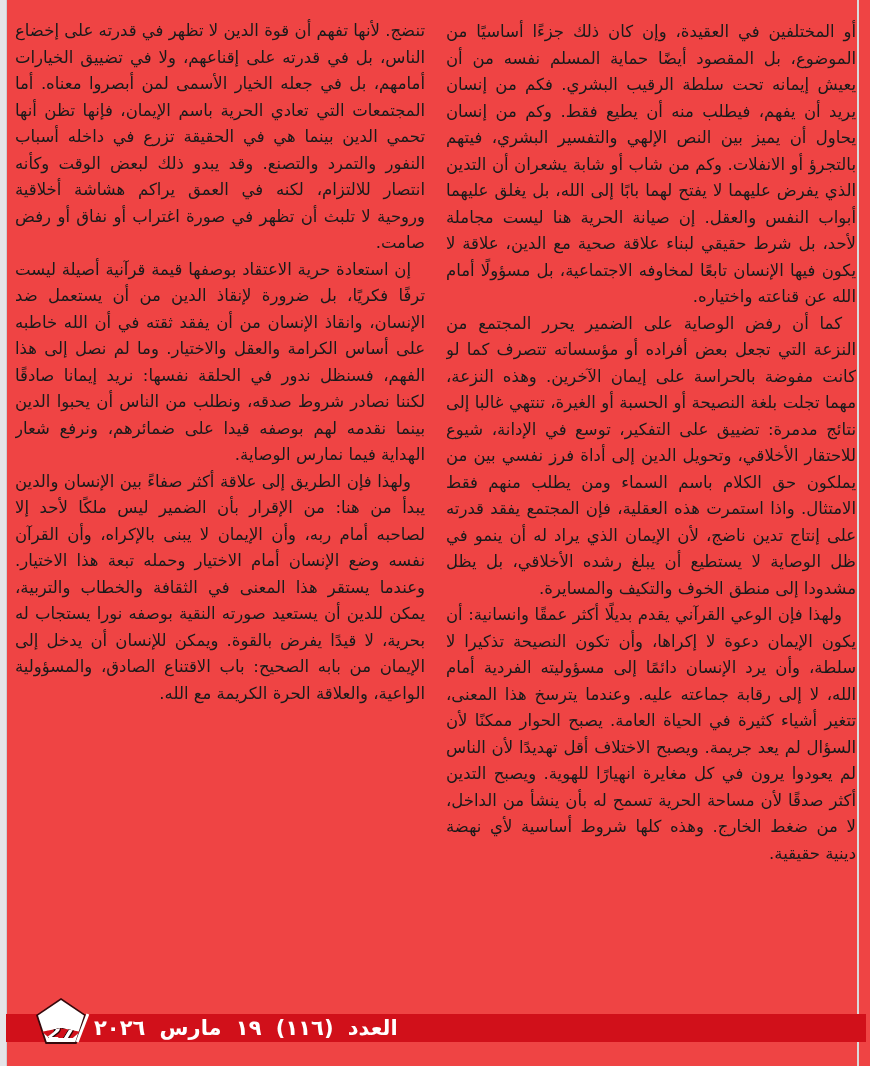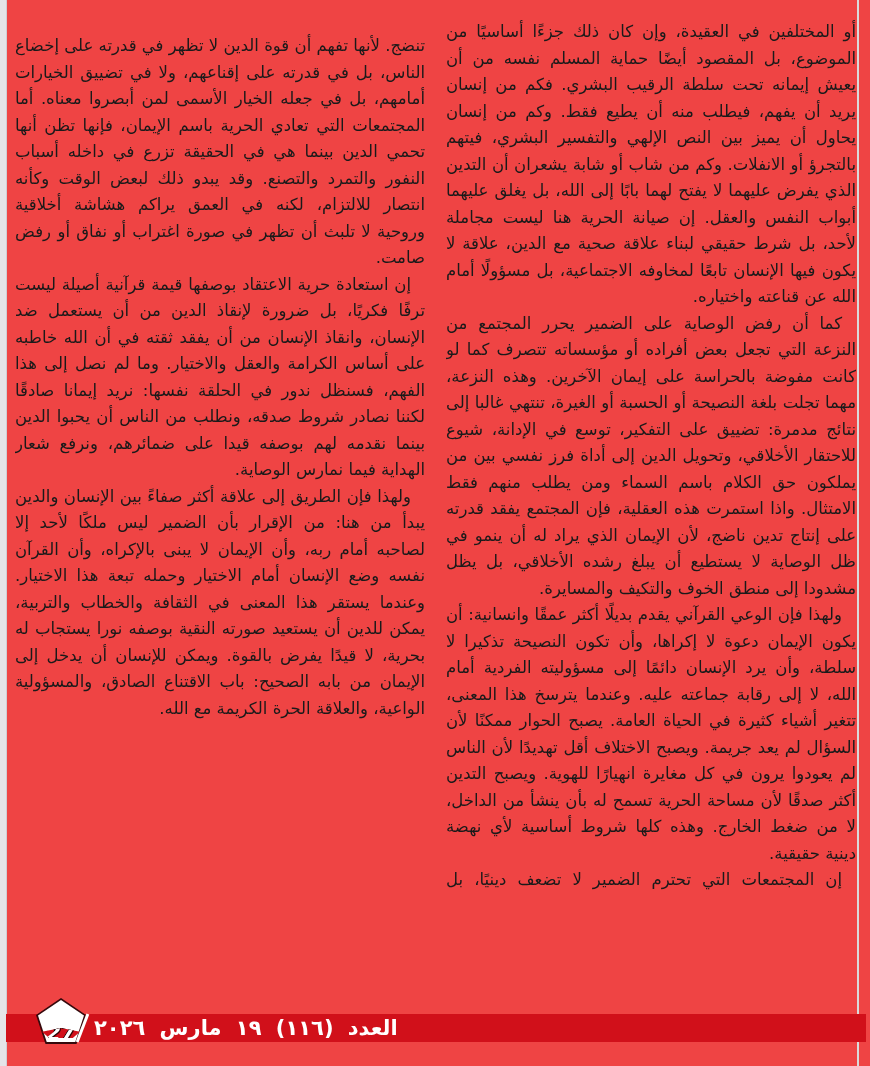--- a/index.html
+++ b/index.html
@@ -15,21 +15,21 @@
   .edge-right {
     position:absolute; left:857px; top:0; width:2px; height:100%;
     background:#dadada;
   }
   .col {
     position:absolute; direction:rtl; text-align:justify;
     color:#1a1a1a; font-size:16.5px; line-height:26.5px;
     overflow:hidden;
   }
   .col-right { left:446px; top:19px;  width:410px; height:962px; }
-  .col-left  { left:15px;  top:33px;  width:410px; height:775px; }
+  .col-left  { left:15px;  top:18px;  width:410px; height:775px; }
   .para { margin:0; text-indent:14px; }
   .para.cont { text-indent:0; }
   .para.broken { text-align-last:justify; }
 
   .footer-bar {
     position:absolute; left:6px; top:1014px; width:860px; height:28px;
     background:#d1101a;
   }
   .issue-text {
     position:absolute; left:88px; top:0; height:28px; line-height:29px;
@@ -60,21 +60,20 @@
 
 <div class="page">
 
   <div class="edge-left"></div>
   <div class="edge-right"></div>
 
   <div class="col col-right">
     <p class="para cont">أو المختلفين في العقيدة، وإن كان ذلك جزءًا أساسيًا من الموضوع، بل المقصود أيضًا حماية المسلم نفسه من أن يعيش إيمانه تحت سلطة الرقيب البشري. فكم من إنسان يريد أن يفهم، فيطلب منه أن يطيع فقط. وكم من إنسان يحاول أن يميز بين النص الإلهي والتفسير البشري، فيتهم بالتجرؤ أو الانفلات. وكم من شاب أو شابة يشعران أن التدين الذي يفرض عليهما لا يفتح لهما بابًا إلى الله، بل يغلق عليهما أبواب النفس والعقل. إن صيانة الحرية هنا ليست مجاملة لأحد، بل شرط حقيقي لبناء علاقة صحية مع الدين، علاقة لا يكون فيها الإنسان تابعًا لمخاوفه الاجتماعية، بل مسؤولًا أمام الله عن قناعته واختياره.</p>
     <p class="para">كما أن رفض الوصاية على الضمير يحرر المجتمع من النزعة التي تجعل بعض أفراده أو مؤسساته تتصرف كما لو كانت مفوضة بالحراسة على إيمان الآخرين. وهذه النزعة، مهما تجلت بلغة النصيحة أو الحسبة أو الغيرة، تنتهي غالبا إلى نتائج مدمرة: تضييق على التفكير، توسع في الإدانة، شيوع للاحتقار الأخلاقي، وتحويل الدين إلى أداة فرز نفسي بين من يملكون حق الكلام باسم السماء ومن يطلب منهم فقط الامتثال. واذا استمرت هذه العقلية، فإن المجتمع يفقد قدرته على إنتاج تدين ناضج، لأن الإيمان الذي يراد له أن ينمو في ظل الوصاية لا يستطيع أن يبلغ رشده الأخلاقي، بل يظل مشدودا إلى منطق الخوف والتكيف والمسايرة.</p>
     <p class="para">ولهذا فإن الوعي القرآني يقدم بديلًا أكثر عمقًا وانسانية: أن يكون الإيمان دعوة لا إكراها، وأن تكون النصيحة تذكيرا لا سلطة، وأن يرد الإنسان دائمًا إلى مسؤوليته الفردية أمام الله، لا إلى رقابة جماعته عليه. وعندما يترسخ هذا المعنى، تتغير أشياء كثيرة في الحياة العامة. يصبح الحوار ممكنًا لأن السؤال لم يعد جريمة. ويصبح الاختلاف أقل تهديدًا لأن الناس لم يعودوا يرون في كل مغايرة انهيارًا للهوية. ويصبح التدين أكثر صدقًا لأن مساحة الحرية تسمح له بأن ينشأ من الداخل، لا من ضغط الخارج. وهذه كلها شروط أساسية لأي نهضة دينية حقيقية.</p>
-    <p class="para broken">إن المجتمعات التي تحترم الضمير لا تضعف دينيًا، بل</p>
   </div>
 
   <div class="col col-left">
     <p class="para cont">تنضج. لأنها تفهم أن قوة الدين لا تظهر في قدرته على إخضاع الناس، بل في قدرته على إقناعهم، ولا في تضييق الخيارات أمامهم، بل في جعله الخيار الأسمى لمن أبصروا معناه. أما المجتمعات التي تعادي الحرية باسم الإيمان، فإنها تظن أنها تحمي الدين بينما هي في الحقيقة تزرع في داخله أسباب النفور والتمرد والتصنع. وقد يبدو ذلك لبعض الوقت وكأنه انتصار للالتزام، لكنه في العمق يراكم هشاشة أخلاقية وروحية لا تلبث أن تظهر في صورة اغتراب أو نفاق أو رفض صامت.</p>
     <p class="para">إن استعادة حرية الاعتقاد بوصفها قيمة قرآنية أصيلة ليست ترفًا فكريًا، بل ضرورة لإنقاذ الدين من أن يستعمل ضد الإنسان، وانقاذ الإنسان من أن يفقد ثقته في أن الله خاطبه على أساس الكرامة والعقل والاختيار. وما لم نصل إلى هذا الفهم، فسنظل ندور في الحلقة نفسها: نريد إيمانا صادقًا لكننا نصادر شروط صدقه، ونطلب من الناس أن يحبوا الدين بينما نقدمه لهم بوصفه قيدا على ضمائرهم، ونرفع شعار الهداية فيما نمارس الوصاية.</p>
     <p class="para">ولهذا فإن الطريق إلى علاقة أكثر صفاءً بين الإنسان والدين يبدأ من هنا: من الإقرار بأن الضمير ليس ملكًا لأحد إلا لصاحبه أمام ربه، وأن الإيمان لا يبنى بالإكراه، وأن القرآن نفسه وضع الإنسان أمام الاختيار وحمله تبعة هذا الاختيار. وعندما يستقر هذا المعنى في الثقافة والخطاب والتربية، يمكن للدين أن يستعيد صورته النقية بوصفه نورا يستجاب له بحرية، لا قيدًا يفرض بالقوة. ويمكن للإنسان أن يدخل إلى الإيمان من بابه الصحيح: باب الاقتناع الصادق، والمسؤولية الواعية، والعلاقة الحرة الكريمة مع الله.</p>
   </div>
 
   <div class="footer-bar" style="background-color: rgb(209, 16, 26);">
     <div class="issue-text" dir="rtl">العدد (١١٦) ١٩ مارس ٢٠٢٦</div>

